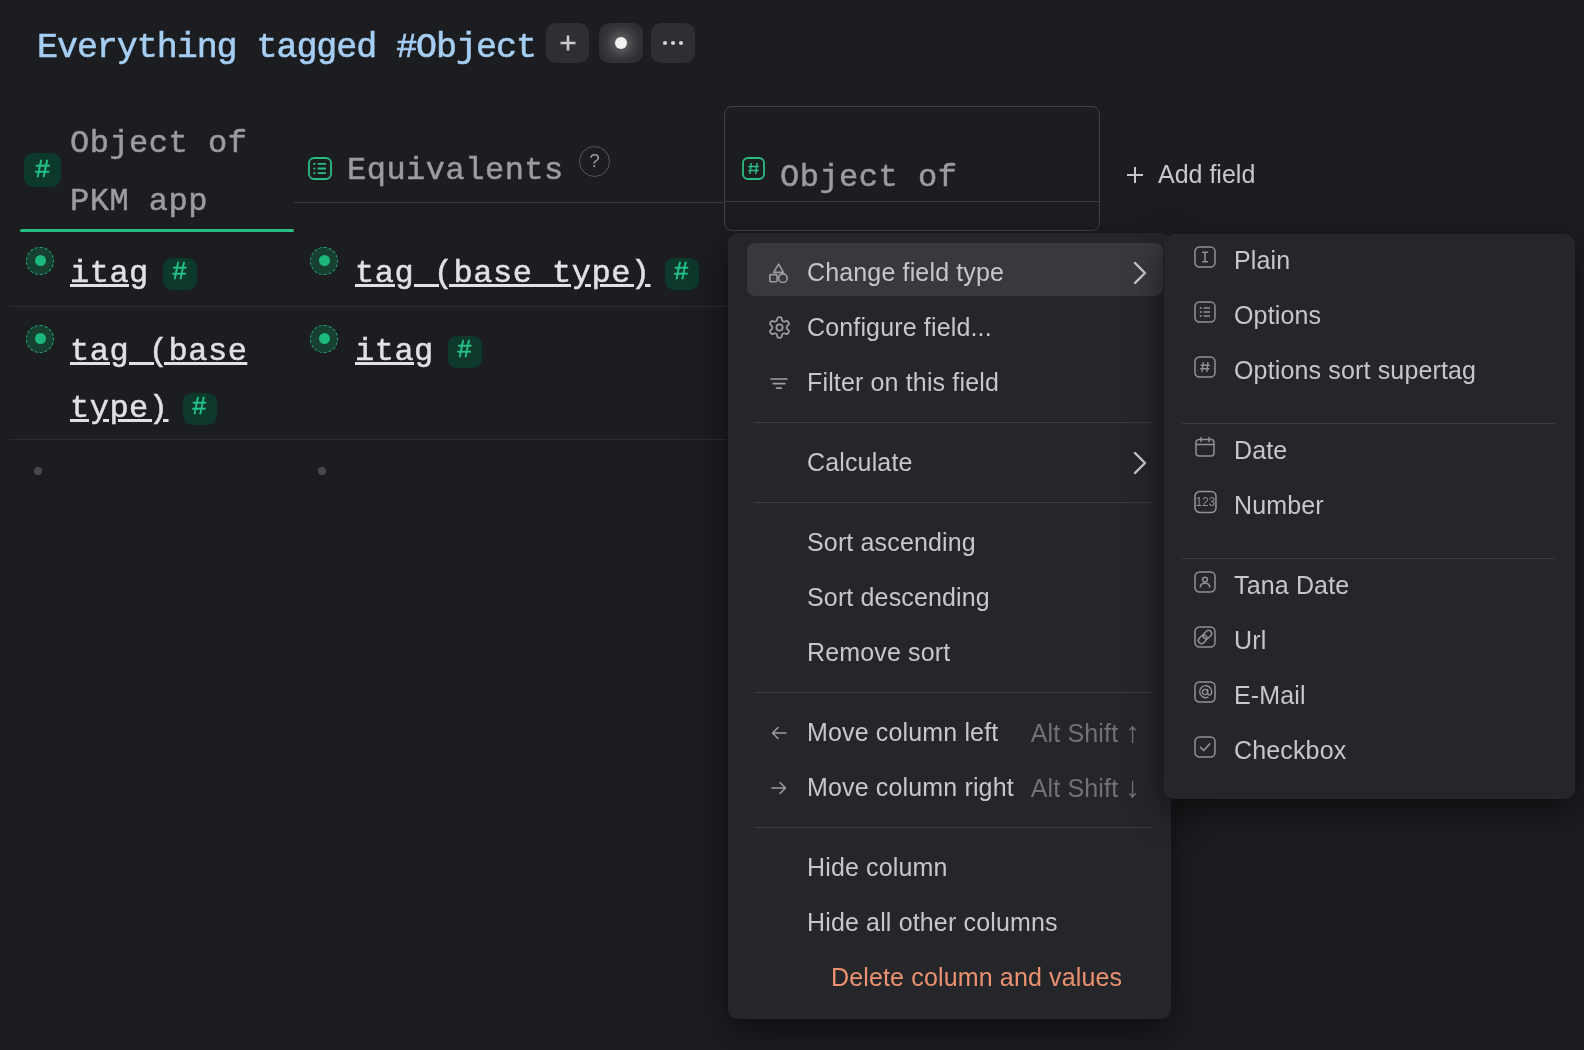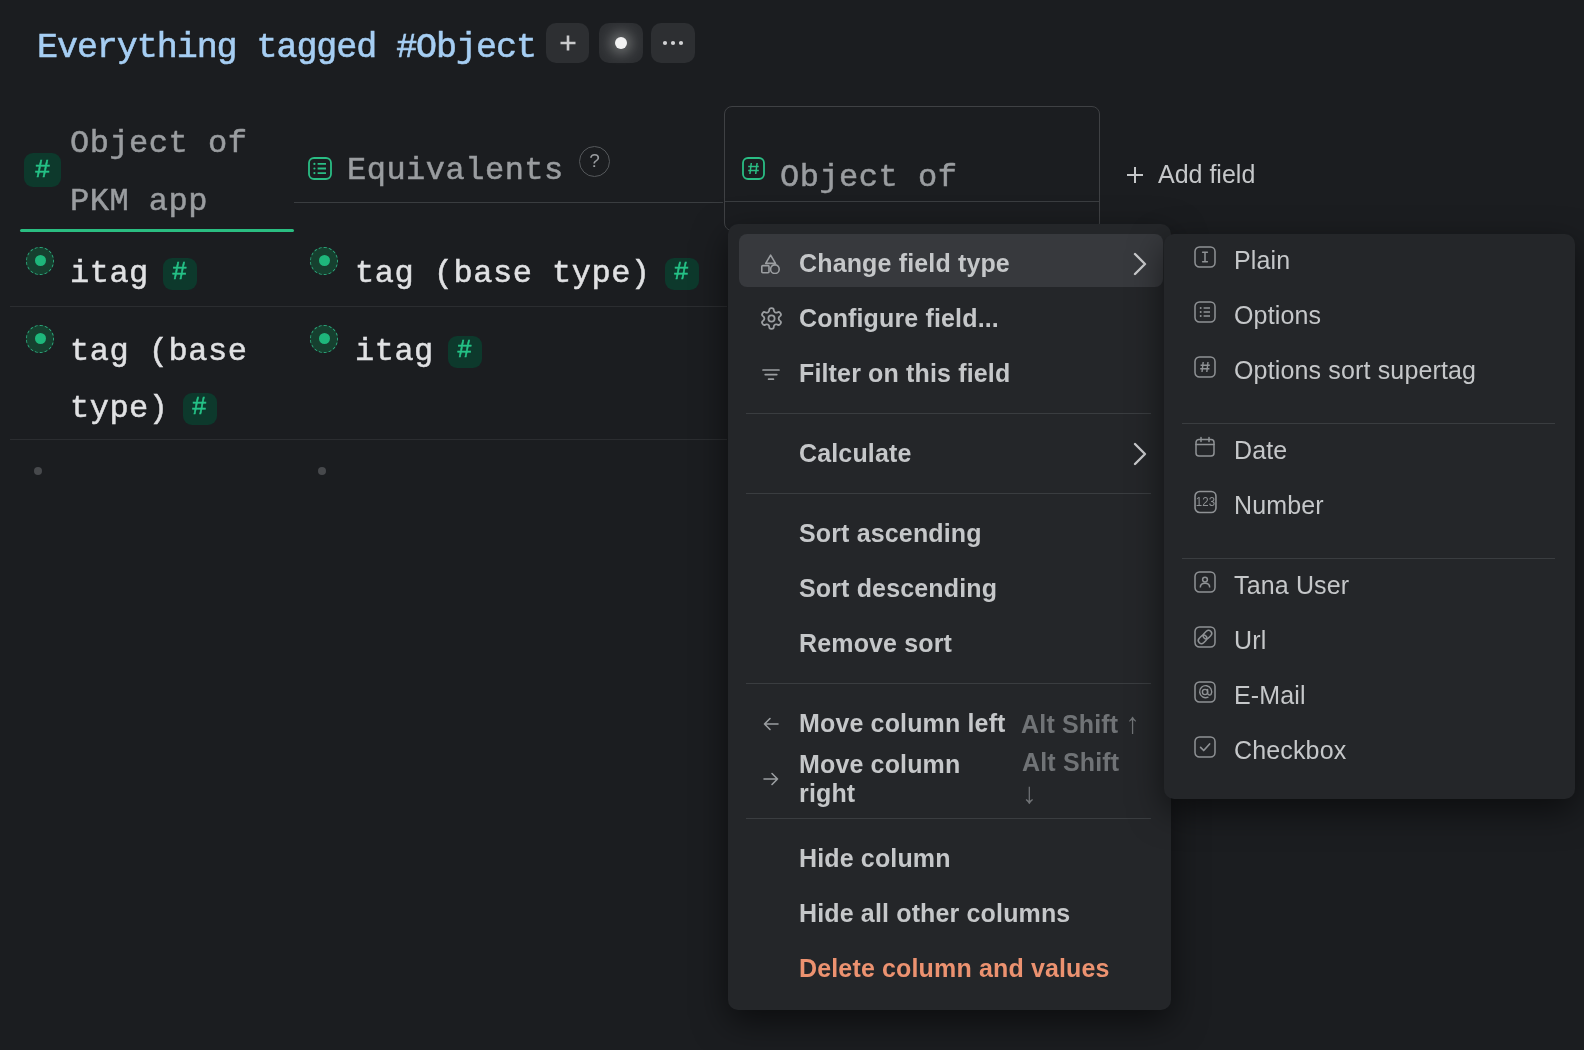--- a/index.html
+++ b/index.html
@@ -9,21 +9,21 @@
   .mono { font-family:"Liberation Mono", monospace; }
 
   
   .title { left:21px; top:28px; font-size:35px; letter-spacing:-1.05px; color:#a6cef3;margin-left:16px; -webkit-text-stroke:0.6px #a6cef3; }
   .tbtn { top:23px; height:40px; background:#2d2f32; border-radius:10px; display:flex; align-items:center; justify-content:center; }
 
   
   .hdrtxt { color:#9a9da0; font-size:32px; letter-spacing:0.5px; line-height:58px; -webkit-text-stroke:0.5px #9a9da0; }
   .chip { display:inline-block; background:#0d392c; color:#25c287; -webkit-text-stroke:0.5px #25c287; border-radius:9px; vertical-align:middle;
           font-family:"Liberation Mono",monospace; font-size:25px; text-align:center; }
-  .rowtxt { color:#e0e1e3; font-size:32px; letter-spacing:0.5px; line-height:57px; -webkit-text-stroke:0.5px #e0e1e3; }
+  .rowtxt { color:#e0e1e3; font-size:32px; letter-spacing:0.5px; line-height:57px;text-decoration:underline; -webkit-text-stroke:0.5px #e0e1e3; }
   .bullet { width:28px; height:28px; border-radius:50%; background:#16402f; border:1.5px dashed #2ca87c; }
   .bullet i { display:block; width:11px; height:11px; border-radius:50%; background:#1eb77b; margin:6.8px auto; }
   .sepline { height:1px; background:#2b2d30; }
 
   
   .menu { background:#242629; border-radius:10px; box-shadow:0 12px 34px rgba(0,0,0,.55); z-index:2; }
   .mi span, .mi svg { position:relative; z-index:1; }
   .mi { height:55px; display:flex; align-items:center; padding:0 25px 0 33px; color:#c5c7c9; font-size:25px; letter-spacing:0.15px; position:relative; }
   .mi .ic { width:20px; height:20px; margin-right:18px; flex:none; }
   .mi .spc { width:38px; flex:none; }
@@ -103,21 +103,21 @@
   <div class="abs bullet" style="left:310px; top:325px;">
     <i></i>
   </div>
   <div class="abs mono rowtxt" style="left:355px; top:323px;">itag<span class="chip" style="width:34px; height:32px; line-height:30px; margin-left:14px;">#</span></div>
 
   <div class="abs sepline" style="left:10px; top:439px; width:717px;"></div>
 
   <div class="abs" style="left:34px; top:467px; width:8px; height:8px; border-radius:50%; background:#47494c;"></div>
   <div class="abs" style="left:318px; top:467px; width:8px; height:8px; border-radius:50%; background:#47494c;"></div>
 
-  <div class="abs menu" style="left:728px; top:224px; width:443px; padding:12px 0 14px 0;font-weight:bold;">
+  <div class="abs menu" style="left:728px; top:233px; width:443px; padding:12px 0 14px 8px;">
     <div class="mi hl">
       <svg class="ic" viewBox="0 0 20 20">
         <path d="M9.6 1.2 L14.5 9.4 H4.7 Z" fill="none" stroke="#9b9ea1" stroke-width="1.6" stroke-linejoin="round"></path>
         <rect x="0.8" y="11.6" width="7.2" height="7.2" rx="1" fill="none" stroke="#9b9ea1" stroke-width="1.6"></rect>
         <circle cx="13.9" cy="15.2" r="4.3" fill="none" stroke="#9b9ea1" stroke-width="1.6"></circle>
       </svg>
       <span>Change field type</span>
       <svg class="chev" width="17" height="24" viewBox="0 0 17 24" style="margin-right:-2px;">
         <path d="M4 2 L14 12 L4 22" fill="none" stroke="#c9cacc" stroke-width="2.4" stroke-linecap="round" stroke-linejoin="round"></path>
       </svg>
@@ -173,21 +173,21 @@
     </div>
     <div class="msep"></div>
     <div class="mi">
       <span class="spc"></span>
       <span>Hide column</span>
     </div>
     <div class="mi">
       <span class="spc"></span>
       <span>Hide all other columns</span>
     </div>
-    <div class="mi" style="color:#ec9270;">
+    <div class="mi" style="color:#ec9270;margin-left:24px;">
       <span class="spc"></span>
       <span>Delete column and values</span>
     </div>
   </div>
 
   <div class="abs menu" style="left:1164px; top:234px; width:411px; padding:12px 0 8px 0;">
     <div class="smi">
       <svg class="ic" viewBox="0 0 22 22">
         <rect x="1" y="1" width="20" height="20" rx="4.5" fill="none" stroke="#8f9295" stroke-width="1.5"></rect>
         <path d="M8.6 6.3 H13.4 M8.6 15.7 H13.4 M11 6.3 V15.7" stroke="#8f9295" stroke-width="1.5" stroke-linecap="round"></path>
@@ -226,21 +226,21 @@
       </svg>
       <span>Number</span>
     </div>
     <div class="msep"></div>
     <div class="smi">
       <svg class="ic" viewBox="0 0 22 22">
         <rect x="1" y="1" width="20" height="20" rx="4.5" fill="none" stroke="#8f9295" stroke-width="1.5"></rect>
         <circle cx="11" cy="8.6" r="2.4" fill="none" stroke="#8f9295" stroke-width="1.5"></circle>
         <path d="M6.3 16.5 C6.3 13.4 8.3 12.3 11 12.3 C13.7 12.3 15.7 13.4 15.7 16.5" fill="none" stroke="#8f9295" stroke-width="1.5"></path>
       </svg>
-      <span>Tana User</span>
+      <span>Tana Date</span>
     </div>
     <div class="smi">
       <svg class="ic" viewBox="0 0 22 22">
         <rect x="1" y="1" width="20" height="20" rx="4.5" fill="none" stroke="#8f9295" stroke-width="1.5"></rect>
         <g transform="rotate(-45 11 11)" fill="none" stroke="#8f9295" stroke-width="1.5">
           <rect x="2.9" y="7.9" width="9.4" height="6.2" rx="3.1"></rect>
           <rect x="9.7" y="7.9" width="9.4" height="6.2" rx="3.1"></rect>
         </g>
       </svg>
       <span>Url</span>

